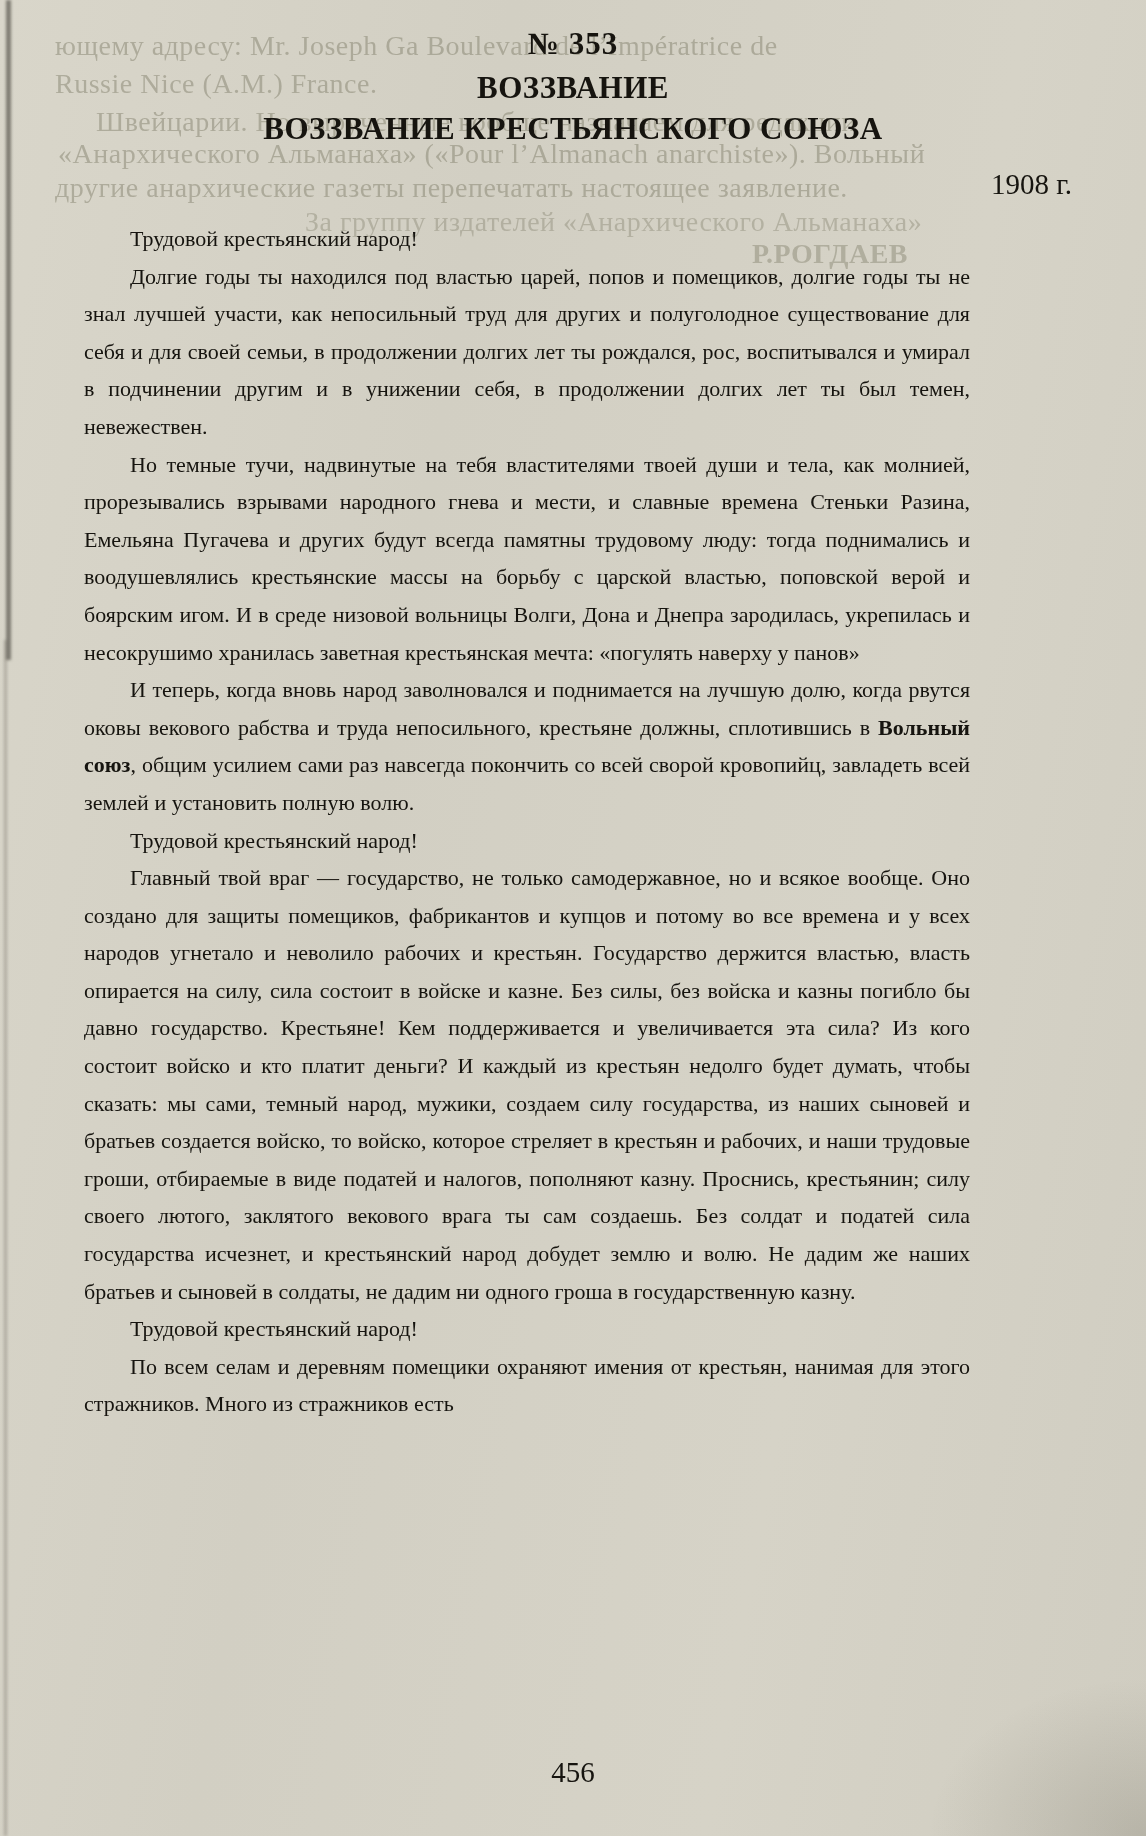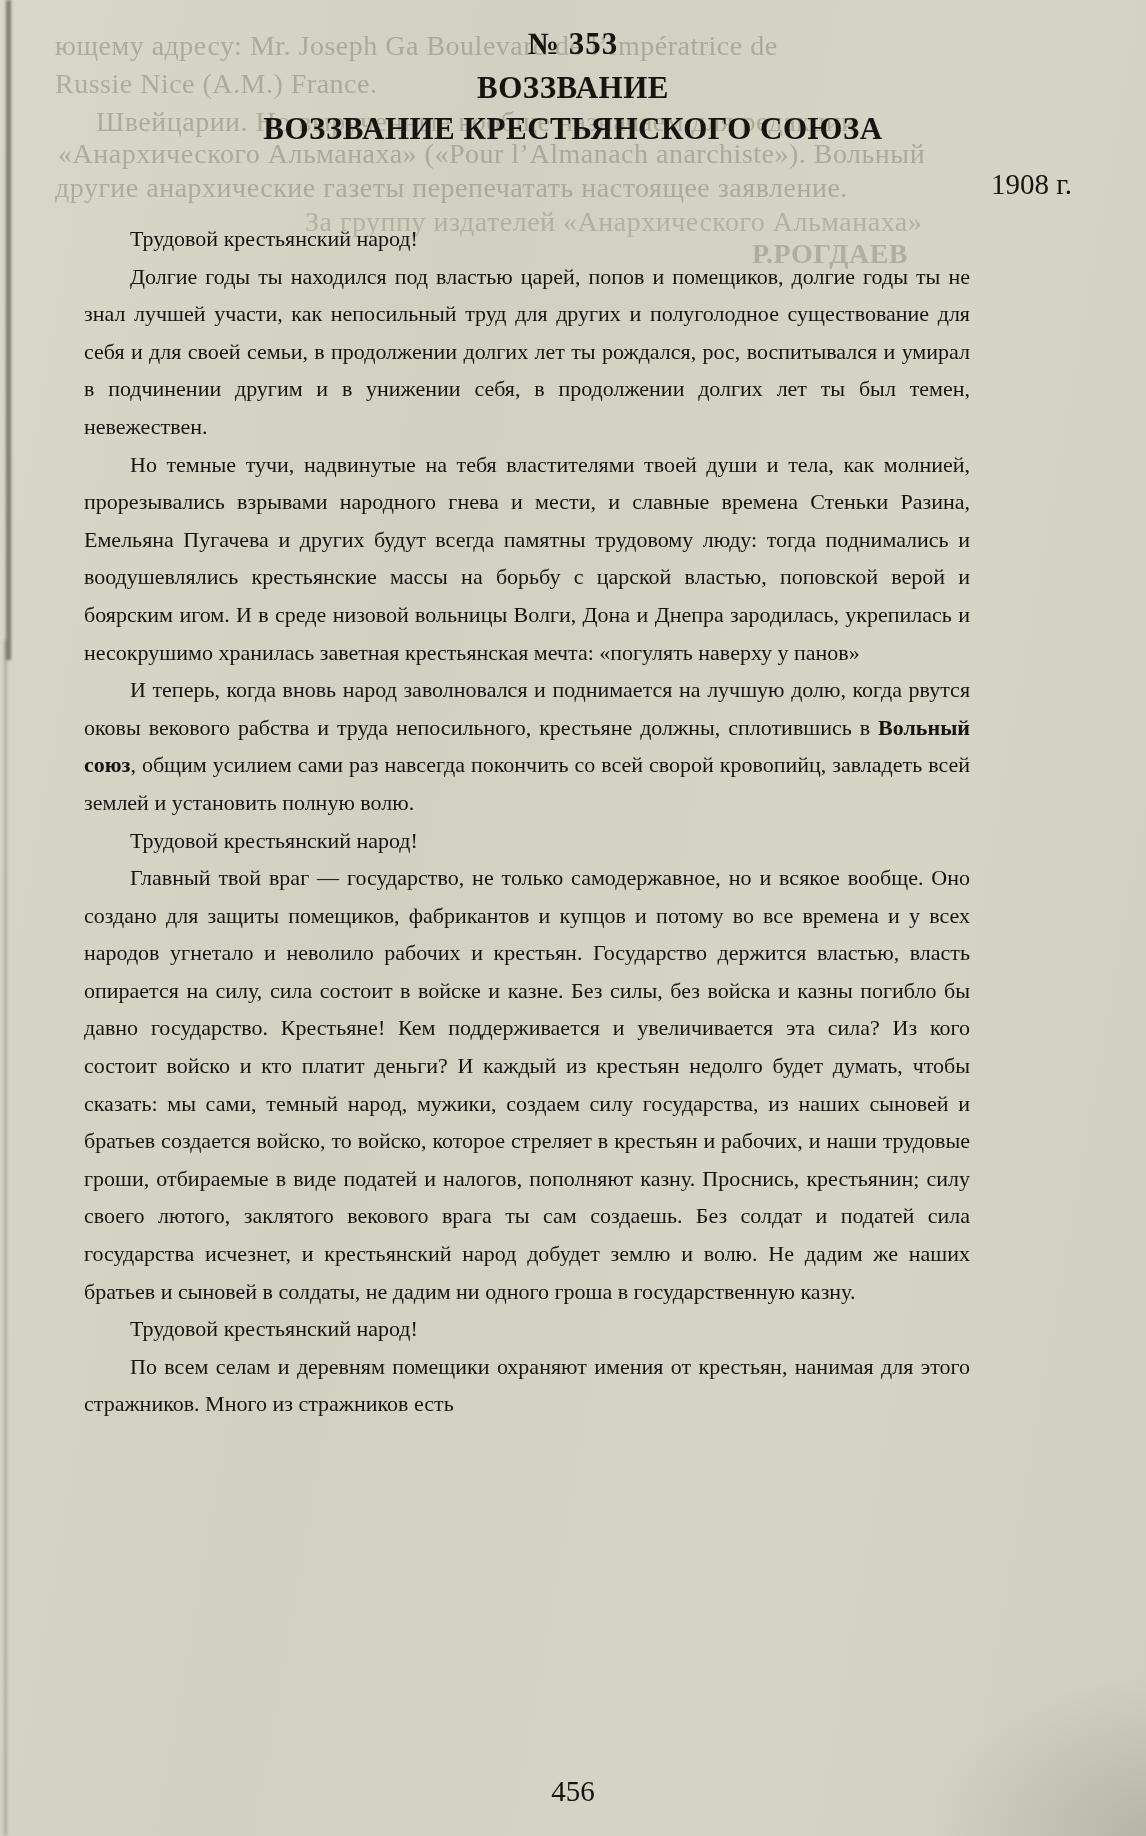--- a/index.html
+++ b/index.html
@@ -52,21 +52,21 @@
   
   .body-text{
     position:absolute;top:220px;left:84px;width:886px;
     font-size:22px;line-height:37.6px;
     text-align:justify;
   }
   .body-text p{margin:0;text-indent:46px;}
   .bold-run{font-weight:bold;margin-top:7px;}
   
   .page-number{
-    position:absolute;left:0;right:0;bottom:28px;
+    position:absolute;left:0;right:0;bottom:47px;
     text-align:center;font-size:29px;
   }
 </style>
 </head>
 <body>
 
 <div class="page">
 
   <div class="edge-left"></div>
   <div class="edge-left-low"></div>

